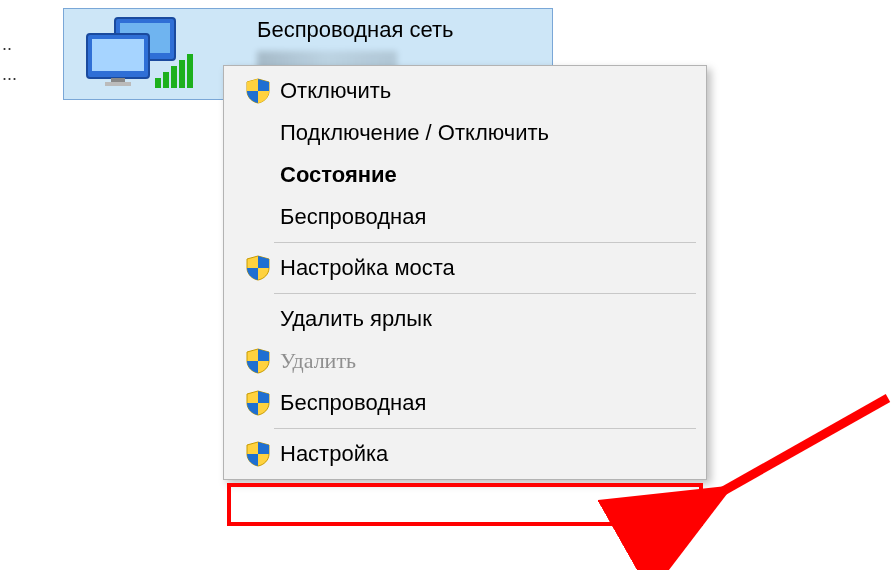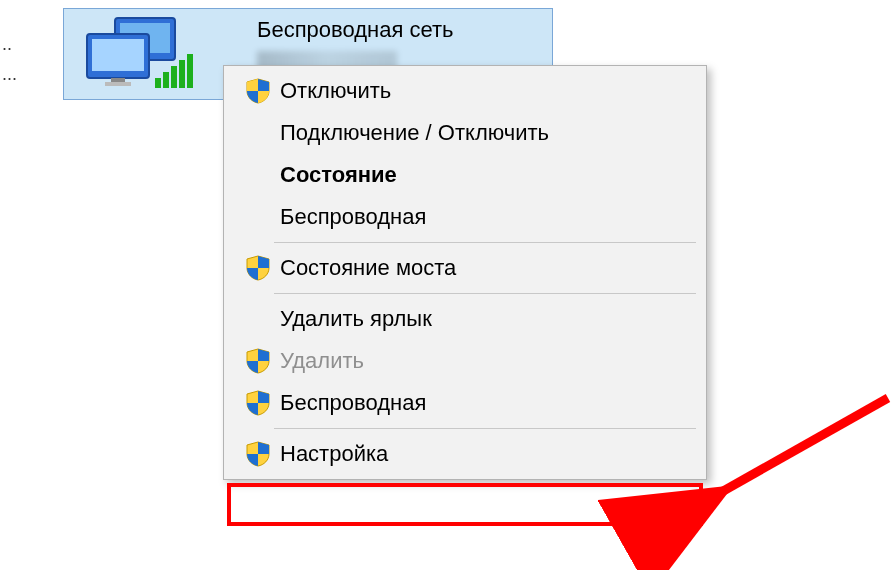--- a/index.html
+++ b/index.html
@@ -81,21 +81,21 @@
     display: flex;
     align-items: center;
     justify-content: center;
     flex-shrink: 0;
   }
   .menu-label {
     font-size: 22px;
     color: #000;
   }
   .menu-label.bold { font-weight: 600; }
-  .menu-label.disabled { color: #8f8f8f; }
+  .menu-label.disabled { color: #8f8f8f; font-family: Liberation Serif, serif; }
   .menu-separator {
     height: 1px;
     background: #c8c8c8;
     margin: 4px 8px 4px 48px;
   }
   .highlighted {
     position: absolute;
     left: 227px;
     top: 483px;
     width: 476px;
@@ -171,21 +171,21 @@
   <div class="menu-separator"></div>
 
   <div class="menu-item">
     <div class="menu-icon">
       <svg width="26" height="26" viewBox="0 0 26 26">
         <path d="M13 1 L24 4 V13 C24 19 19 24 13 25 C7 24 2 19 2 13 V4 Z" fill="#ffd23f" stroke="#c89b00" stroke-width="1"></path>
         <path d="M13 1 L24 4 V13 L13 13 Z" fill="#1f6fd1"></path>
         <path d="M13 13 L13 25 C7 24 2 19 2 13 Z" fill="#1f6fd1"></path>
       </svg>
     </div>
-    <span class="menu-label">Состояние моста</span>
+    <span class="menu-label">Настройка моста</span>
   </div>
 
   <div class="menu-separator"></div>
 
   <div class="menu-item">
     <div class="menu-icon"></div>
     <span class="menu-label">Удалить ярлык</span>
   </div>
 
   <div class="menu-item">

